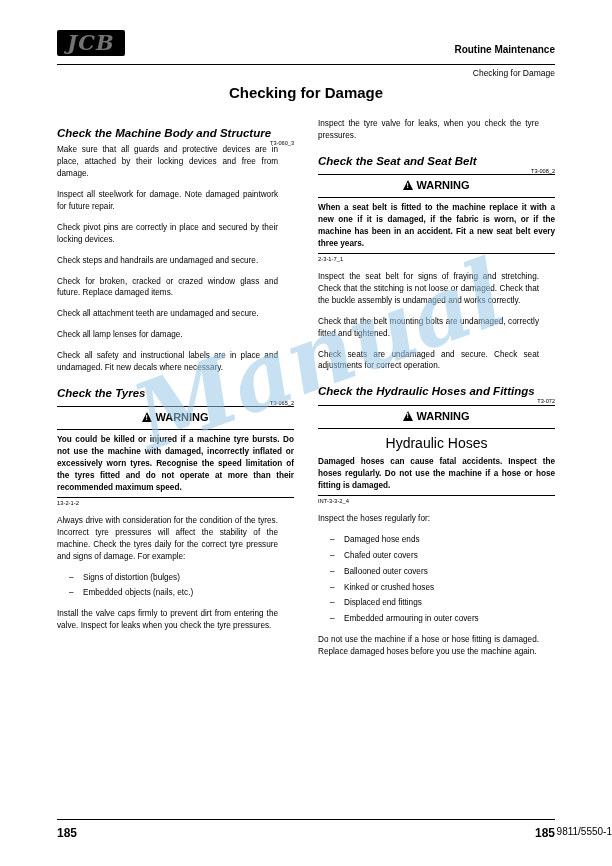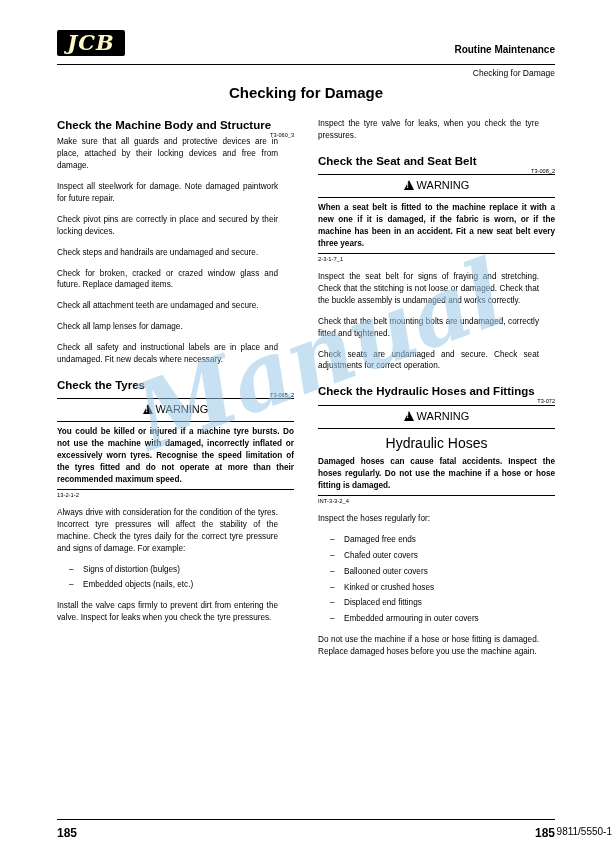--- a/index.html
+++ b/index.html
@@ -57,21 +57,21 @@
     width: 498px;
     height: 48px;
   }
   .logo {
     position: absolute;
     left: 0;
     top: 0;
     width: 68px;
     height: 26px;
     background: #000;
-    color: #fef9c3;
+    color: #737373;
     font-family: "DejaVu Serif", serif;
     font-weight: bold;
     font-style: italic;
     font-size: 21px;
     letter-spacing: 1px;
     text-align: center;
     line-height: 26px;
     border-radius: 2px;
   }
   .header-title {
@@ -115,23 +115,24 @@
     width: 237px;
     font-size: 8.2px;
     line-height: 1.45;
   }
   .col-left { left: 57px; }
   .col-right { left: 318px; }
 
   h2.sec {
     font-size: 11.5px;
     font-weight: bold;
-    margin: 0 0 4px 0;
+    margin: 8px 0 4px 0;
     padding: 0;
     line-height: 1.25;
+    font-style: italic;
   }
   .sec-wrap { position: relative; margin-top: 12px; }
   .sec-wrap:first-child { margin-top: 0; }
   .code {
     position: absolute;
     right: 0;
     top: 13px;
     font-size: 5.6px;
     color: #000;
   }
@@ -144,21 +145,21 @@
   .warn {
     margin: 6px 0 8px 0;
     position: relative;
   }
   .warn-rule-top {
     border-top: 0.9px solid #000;
     margin-bottom: 3px;
   }
   .warn-head {
     text-align: center;
-    font-weight: normal;
+    font-weight: bold;
     font-size: 11px;
     margin: 2px 0 3px 0;
   }
   .warn-tri {
     display: inline-block;
     width: 0; height: 0;
     border-left: 5.5px solid transparent;
     border-right: 5.5px solid transparent;
     border-bottom: 10px solid #000;
     position: relative;
@@ -346,21 +347,21 @@
       <div class="warn-rule-mid"></div>
       <p class="warn-sub">Hydraulic Hoses</p>
       <p class="warn-body">Damaged hoses can cause fatal accidents. Inspect the hoses regularly. Do not use the machine if a hose or hose fitting is damaged.</p>
       <div class="warn-rule-bot"></div>
       <div class="warn-code">INT-3-3-2_4</div>
     </div>
 
     <p class="body">Inspect the hoses regularly for:</p>
 
     <ul class="dash">
-      <li>Damaged free ends</li>
+      <li>Damaged hose ends</li>
       <li>Chafed outer covers</li>
       <li>Ballooned outer covers</li>
       <li>Kinked or crushed hoses</li>
       <li>Displaced end fittings</li>
       <li>Embedded armouring in outer covers</li>
     </ul>
 
     <p class="body">Do not use the machine if a hose or hose fitting is damaged. Replace damaged hoses before you use the machine again.</p>
   </div>
 

